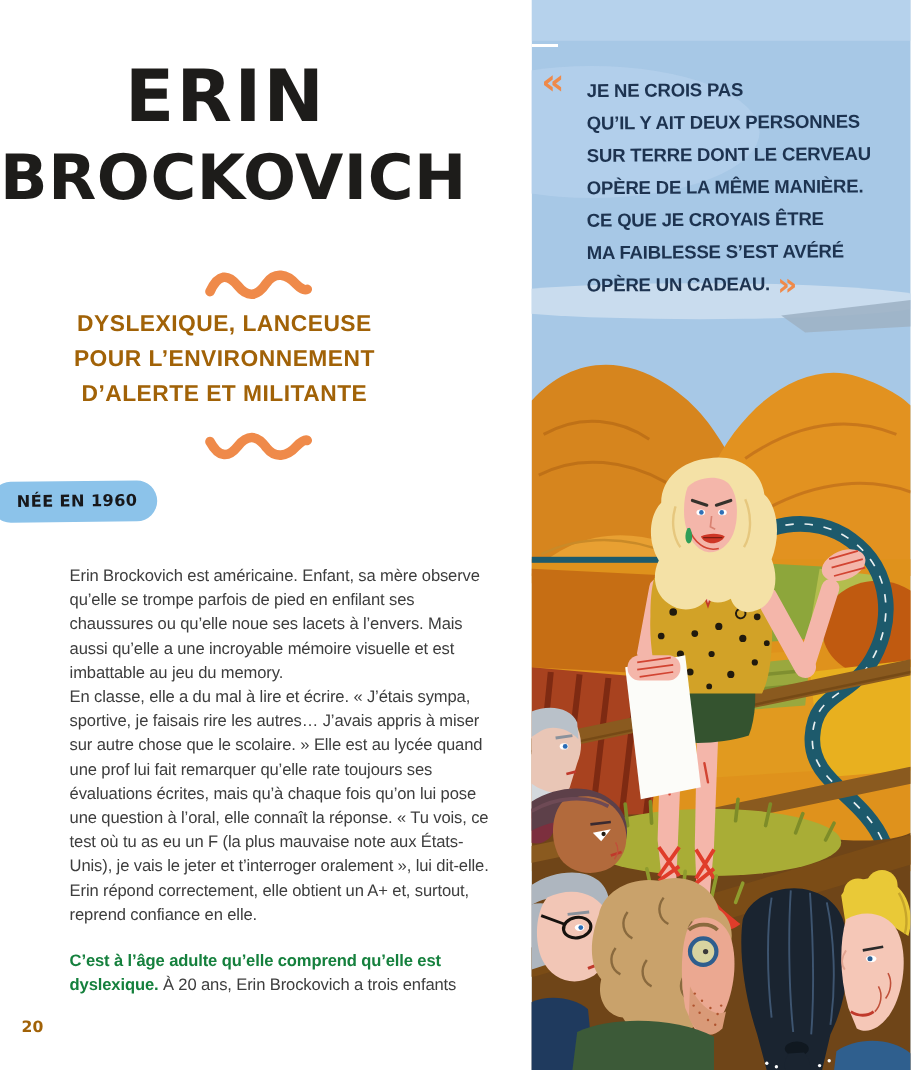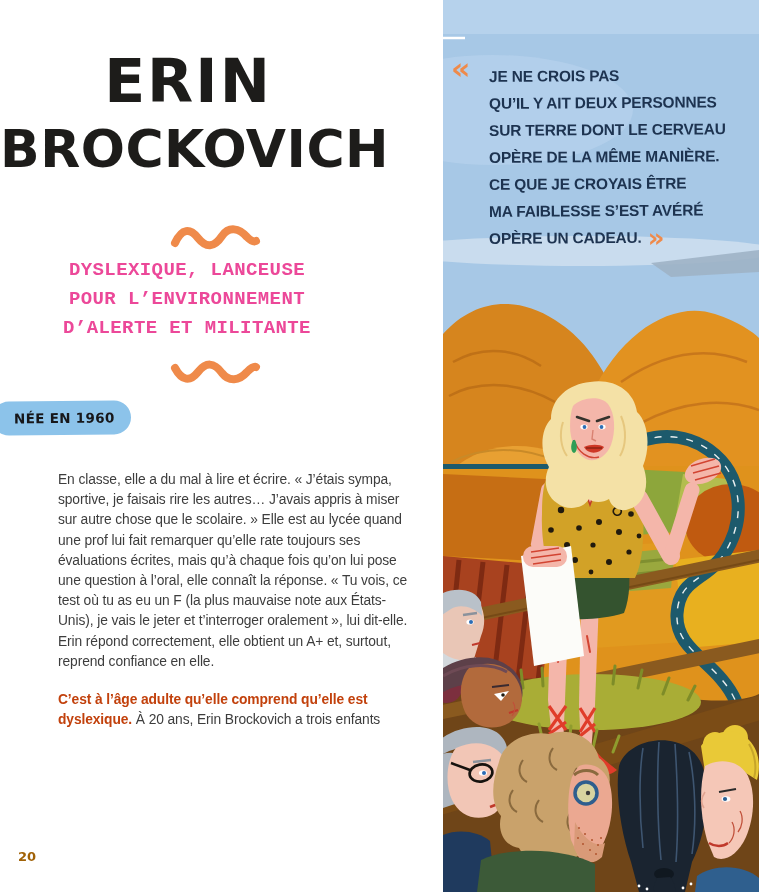--- a/index.html
+++ b/index.html
@@ -12,37 +12,37 @@
     position:absolute;top:44px;left:0;width:376px;text-align:center;
     font-family:"DejaVu Sans",sans-serif;font-weight:bold;color:#1d1c1a;
   }
   .title .l1{font-size:60px;line-height:74px;letter-spacing:2px;}
   .title .l2{font-size:52px;line-height:62px;letter-spacing:0.5px;}
   .squiggle{position:absolute;left:169px;width:92px;height:34px;}
   .squiggle.s1{top:220px;}
   .squiggle.s2{top:354px;}
   .subtitle{
     position:absolute;top:256px;left:0;width:374px;text-align:center;
-    font-family:Liberation Mono, monospace;font-weight:bold;font-size:19px;
-    line-height:29px;color:#ec4899;letter-spacing:0.4px;
+    font-family:Liberation Sans, sans-serif;font-weight:bold;font-size:19px;
+    line-height:29px;color:#a16207;letter-spacing:0.4px;
   }
   .badge{
     position:absolute;top:401px;left:-8px;height:34px;min-width:120px;
     background:#8cc3ea;border-radius:17px;display:flex;align-items:center;
     padding:0 16px 0 22px;box-sizing:border-box;
     font-family:"DejaVu Sans",sans-serif;font-weight:bold;font-size:13.5px;
     color:#17171a;letter-spacing:0.3px;transform:rotate(-0.6deg);
   }
   .body-text{
     position:absolute;top:470px;left:58px;width:358px;
     font-size:13.8px;line-height:20.2px;color:#3d3d3d;letter-spacing:-0.1px;
   }
   .body-text p{margin:0;}
   .body-text .lead{margin-top:18px;}
-  .body-text .lead b{color:#c2410c;}
+  .body-text .lead b{color:#15803d;}
   .pagenum{
     position:absolute;left:18px;top:849px;font-size:13px;font-weight:bold;
     color:#a16207;font-family:"DejaVu Sans",sans-serif;
   }
   
   .illus{position:absolute;left:443px;top:0;width:316px;height:892px;}
   .illus svg{display:block;}
   .quote{
     position:absolute;left:0;top:62px;width:306px;padding-left:46px;
     box-sizing:border-box;color:#1d3350;
@@ -81,20 +81,21 @@
 
   <svg class="squiggle s2" viewBox="0 0 92 34">
     <path d="M6,14 C13,27 21,28 29,18 C37,8 45,8 53,19 C60,28 70,27 78,18 C82,14 85,12 87,13" fill="none" stroke="#ef8a4a" stroke-width="8" stroke-linecap="round"></path>
   </svg>
 
   <div class="badge">
     <span>NÉE EN 1960</span>
   </div>
 
   <div class="body-text">
+    <p>Erin Brockovich est américaine. Enfant, sa mère observe qu’elle se trompe parfois de pied en enfilant ses chaussures ou qu’elle noue ses lacets à l’envers. Mais aussi qu’elle a une incroyable mémoire visuelle et est imbattable au jeu du memory.</p>
     <p>En classe, elle a du mal à lire et écrire. « J’étais sympa, sportive, je faisais rire les autres… J’avais appris à miser sur autre chose que le scolaire. » Elle est au lycée quand une prof lui fait remarquer qu’elle rate toujours ses évaluations écrites, mais qu’à chaque fois qu’on lui pose une question à l’oral, elle connaît la réponse. « Tu vois, ce test où tu as eu un F (la plus mauvaise note aux États-Unis), je vais le jeter et t’interroger oralement », lui dit-elle. Erin répond correctement, elle obtient un A+ et, surtout, reprend confiance en elle.</p>
     <p class="lead"><b>C’est à l’âge adulte qu’elle comprend qu’elle est dyslexique.</b><span> À 20 ans, Erin Brockovich a trois enfants</span></p>
   </div>
 
   <div class="pagenum">20</div>
 
   <div class="illus">
     <svg viewBox="0 0 316 892" width="316" height="892">
 
       <g>

